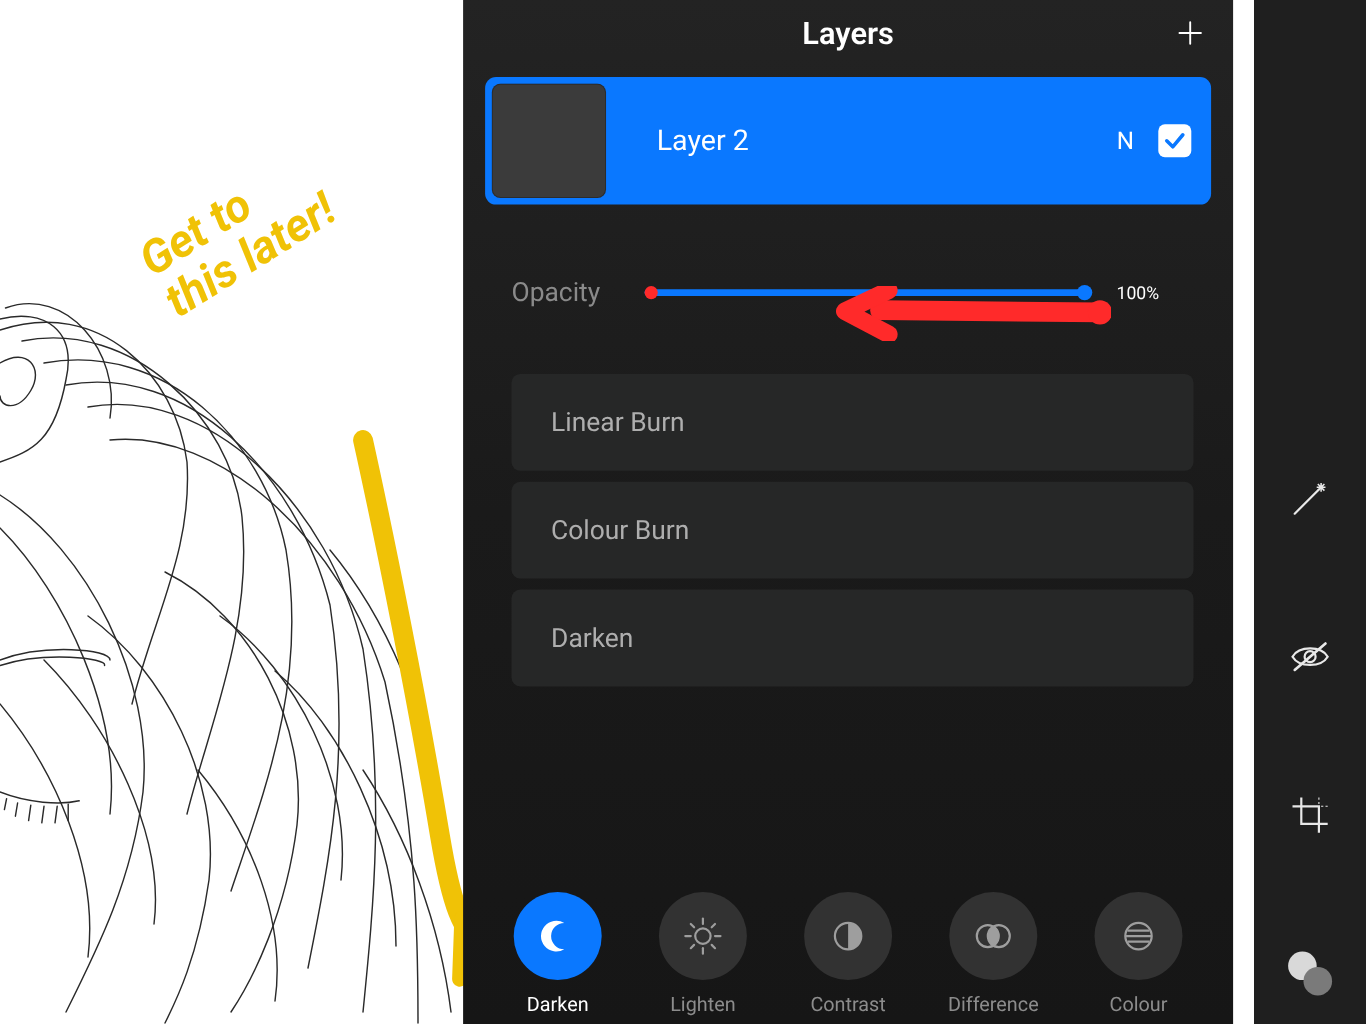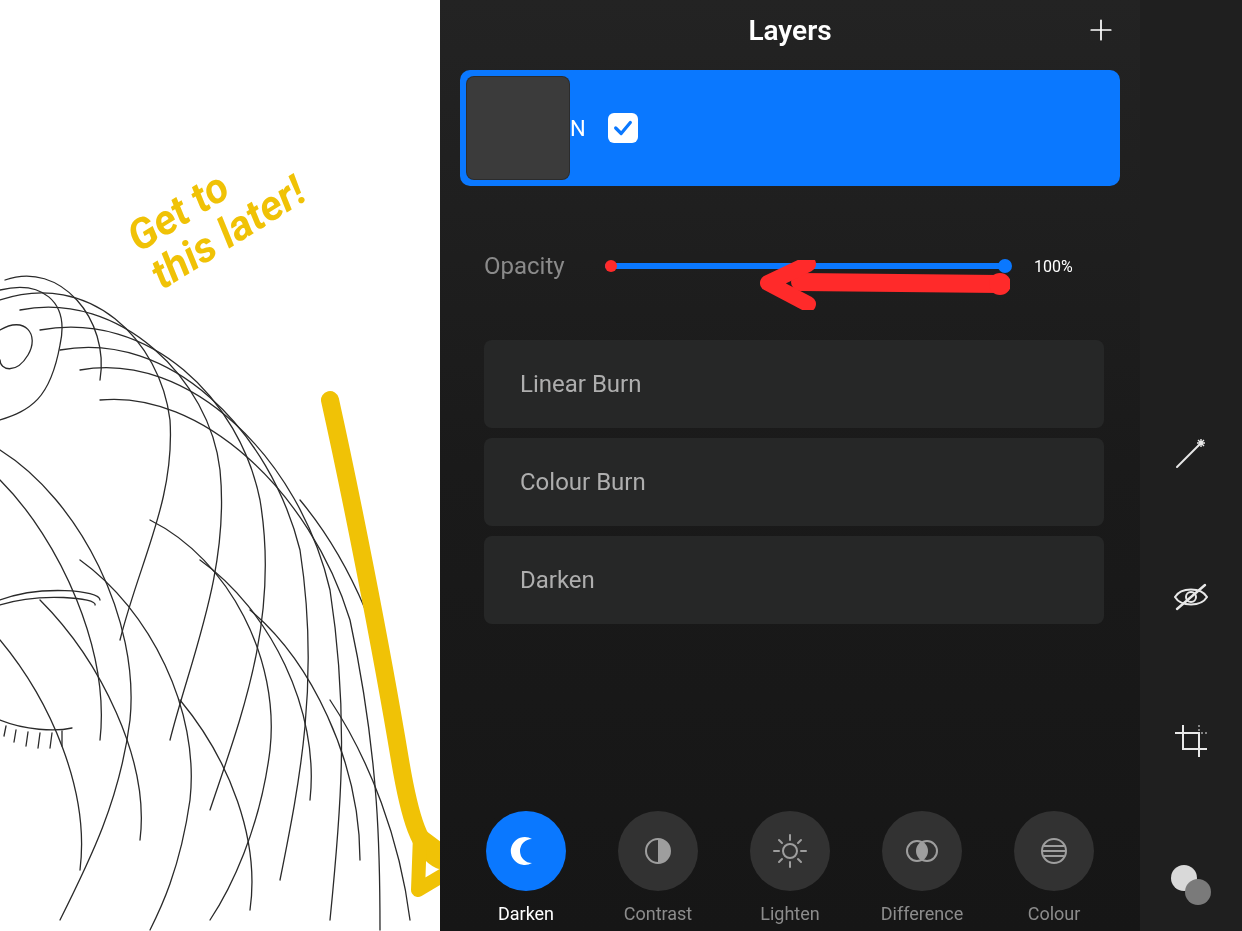--- a/index.html
+++ b/index.html
@@ -1,21 +1,21 @@
 <!DOCTYPE html>
 <html><head>
 <meta charset="utf-8">
 <style>
   * { box-sizing: border-box; margin: 0; padding: 0; font-family: -apple-system, BlinkMacSystemFont, "Segoe UI", Roboto, Helvetica, Arial, sans-serif; }
   html, body { width: 1242px; height: 931px; overflow: hidden; background: #fff; }
   .root { position: relative; width: 1242px; height: 931px; }
   .canvas { position: absolute; left: 0; top: 0; width: 440px; height: 931px; background: #fff; }
   .canvas svg { position: absolute; left: 0; top: 0; }
   .panel {
-    position: absolute; left: 440px; top: 0; width: 700px; height: 931px;
+    position: absolute; left: 421px; top: 0; width: 700px; height: 931px;
     background: linear-gradient(180deg, #232323 0%, #1a1a1a 50%, #161616 100%);
     color: #ddd;
     padding: 0;
   }
   .panel-header {
     display: flex; align-items: center; justify-content: center;
     height: 60px; position: relative;
   }
   .panel-title { color: #fff; font-size: 28px; font-weight: 600; }
   .add-btn {
@@ -162,20 +162,21 @@
       <div class="panel-title">Layers</div>
       <div class="add-btn">
         <svg viewBox="0 0 24 24">
             <path d="M12 3 V21 M3 12 H21" stroke="#fff" stroke-width="1.6" stroke-linecap="round"></path>
           </svg>
       </div>
     </div>
 
     <div class="layer-row">
       <div class="layer-thumb"></div>
+      <div class="layer-name">Layer 2</div>
       <div class="layer-blend-letter">N</div>
       <div class="layer-check">
         <svg viewBox="0 0 24 24">
             <path d="M4 12 L10 18 L20 6" stroke="#0a78ff" stroke-width="3.5" fill="none" stroke-linecap="round" stroke-linejoin="round"></path>
           </svg>
       </div>
     </div>
 
     <div class="opacity-row">
       <div class="opacity-label">Opacity</div>
@@ -192,29 +193,20 @@
       </div>
 
     <div class="category-row" id="category-row">
         <div class="cat-btn">
           <div class="cat-circle active">
             <svg viewBox="0 0 40 40">
               <path d="M 26 8 A 14 14 0 1 0 26 32 A 11 11 0 0 1 26 8 Z" fill="#fff"></path>
             </svg>
           </div>
           <div class="cat-label active">Darken</div>
-        </div>
-        <div class="cat-btn">
-          <div class="cat-circle">
-            <svg viewBox="0 0 40 40">
-              <circle cx="20" cy="20" r="12" fill="none" stroke="#9e9e9e" stroke-width="2"></circle>
-              <path d="M20 8 A12 12 0 0 1 20 32 Z" fill="#9e9e9e"></path>
-            </svg>
-          </div>
-          <div class="cat-label">Contrast</div>
         </div>
         <div class="cat-btn">
           <div class="cat-circle">
             <svg viewBox="0 0 40 40">
               <circle cx="20" cy="20" r="7" fill="none" stroke="#9e9e9e" stroke-width="2"></circle>
               <g stroke="#9e9e9e" stroke-width="2" stroke-linecap="round">
                 <line x1="20" y1="4" x2="20" y2="9"></line>
                 <line x1="20" y1="31" x2="20" y2="36"></line>
                 <line x1="4" y1="20" x2="9" y2="20"></line>
                 <line x1="31" y1="20" x2="36" y2="20"></line>
@@ -223,20 +215,29 @@
                 <line x1="31" y1="9" x2="28" y2="12"></line>
                 <line x1="12" y1="28" x2="9" y2="31"></line>
               </g>
             </svg>
           </div>
           <div class="cat-label">Lighten</div>
         </div>
         <div class="cat-btn">
           <div class="cat-circle">
             <svg viewBox="0 0 40 40">
+              <circle cx="20" cy="20" r="12" fill="none" stroke="#9e9e9e" stroke-width="2"></circle>
+              <path d="M20 8 A12 12 0 0 1 20 32 Z" fill="#9e9e9e"></path>
+            </svg>
+          </div>
+          <div class="cat-label">Contrast</div>
+        </div>
+        <div class="cat-btn">
+          <div class="cat-circle">
+            <svg viewBox="0 0 40 40">
               <circle cx="15" cy="20" r="10" fill="none" stroke="#9e9e9e" stroke-width="2"></circle>
               <circle cx="25" cy="20" r="10" fill="none" stroke="#9e9e9e" stroke-width="2"></circle>
               <path d="M20 11.3 A10 10 0 0 1 20 28.7 A10 10 0 0 1 20 11.3 Z" fill="#9e9e9e"></path>
             </svg>
           </div>
           <div class="cat-label">Difference</div>
         </div>
         <div class="cat-btn">
           <div class="cat-circle">
             <svg viewBox="0 0 40 40">

